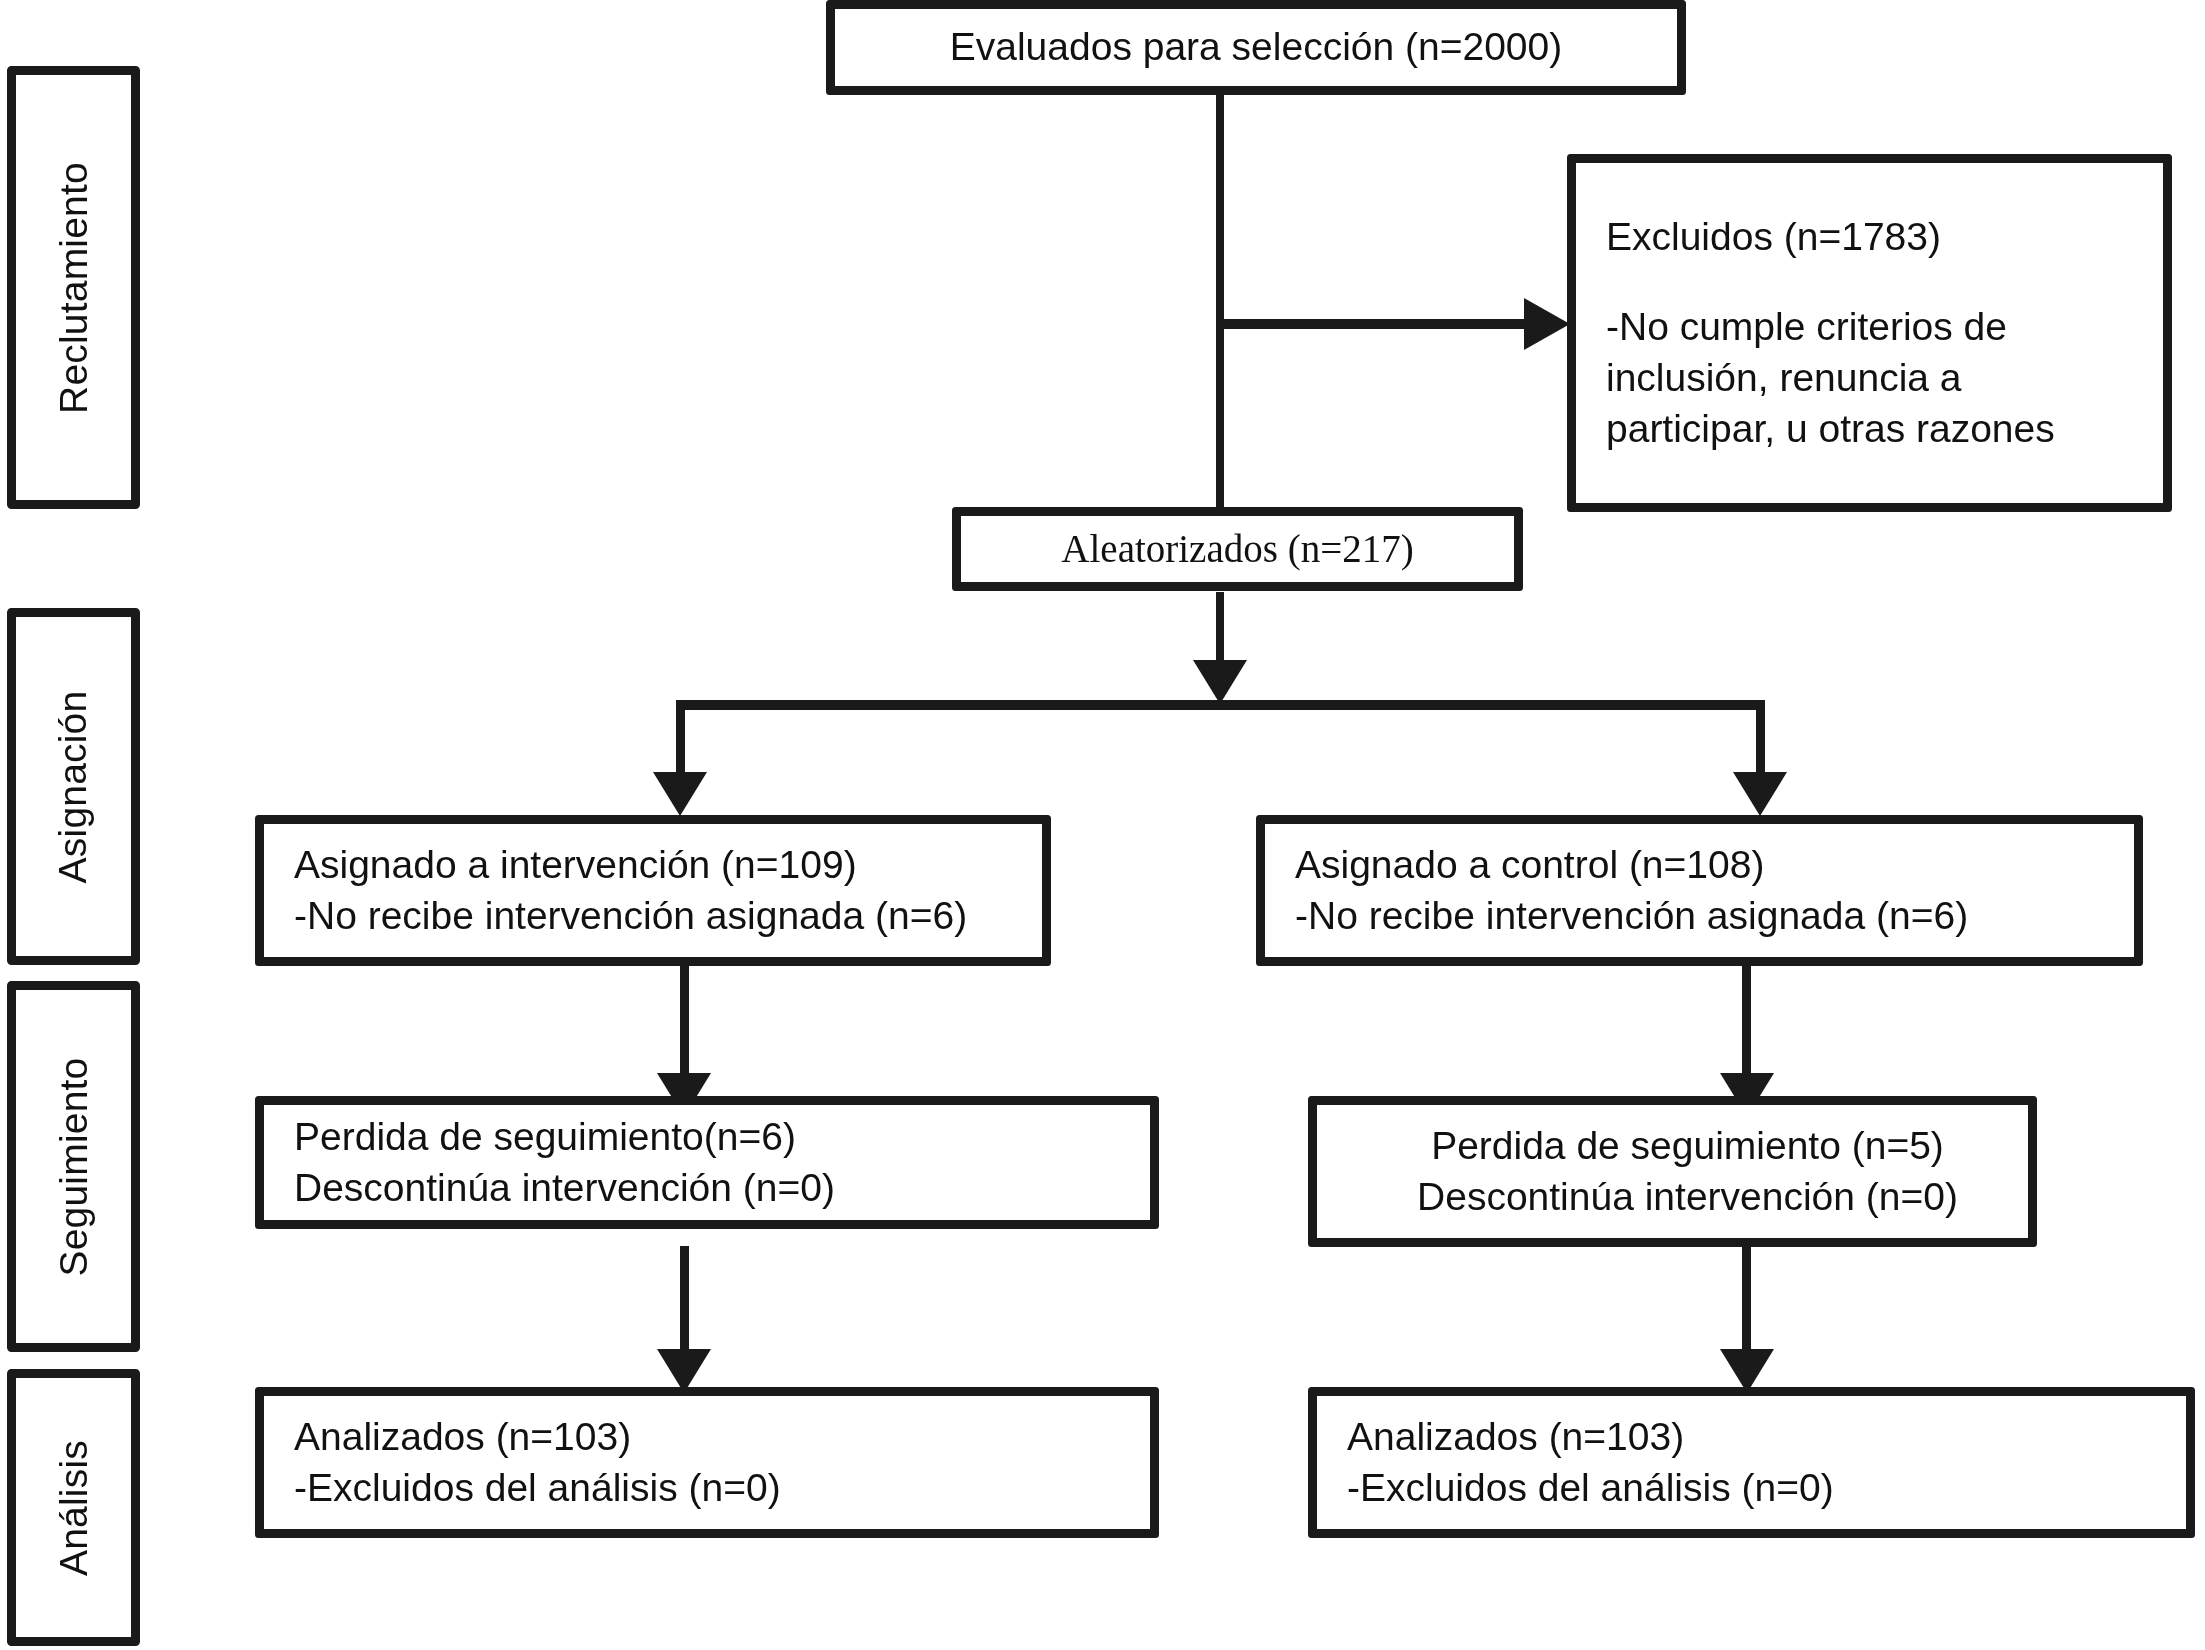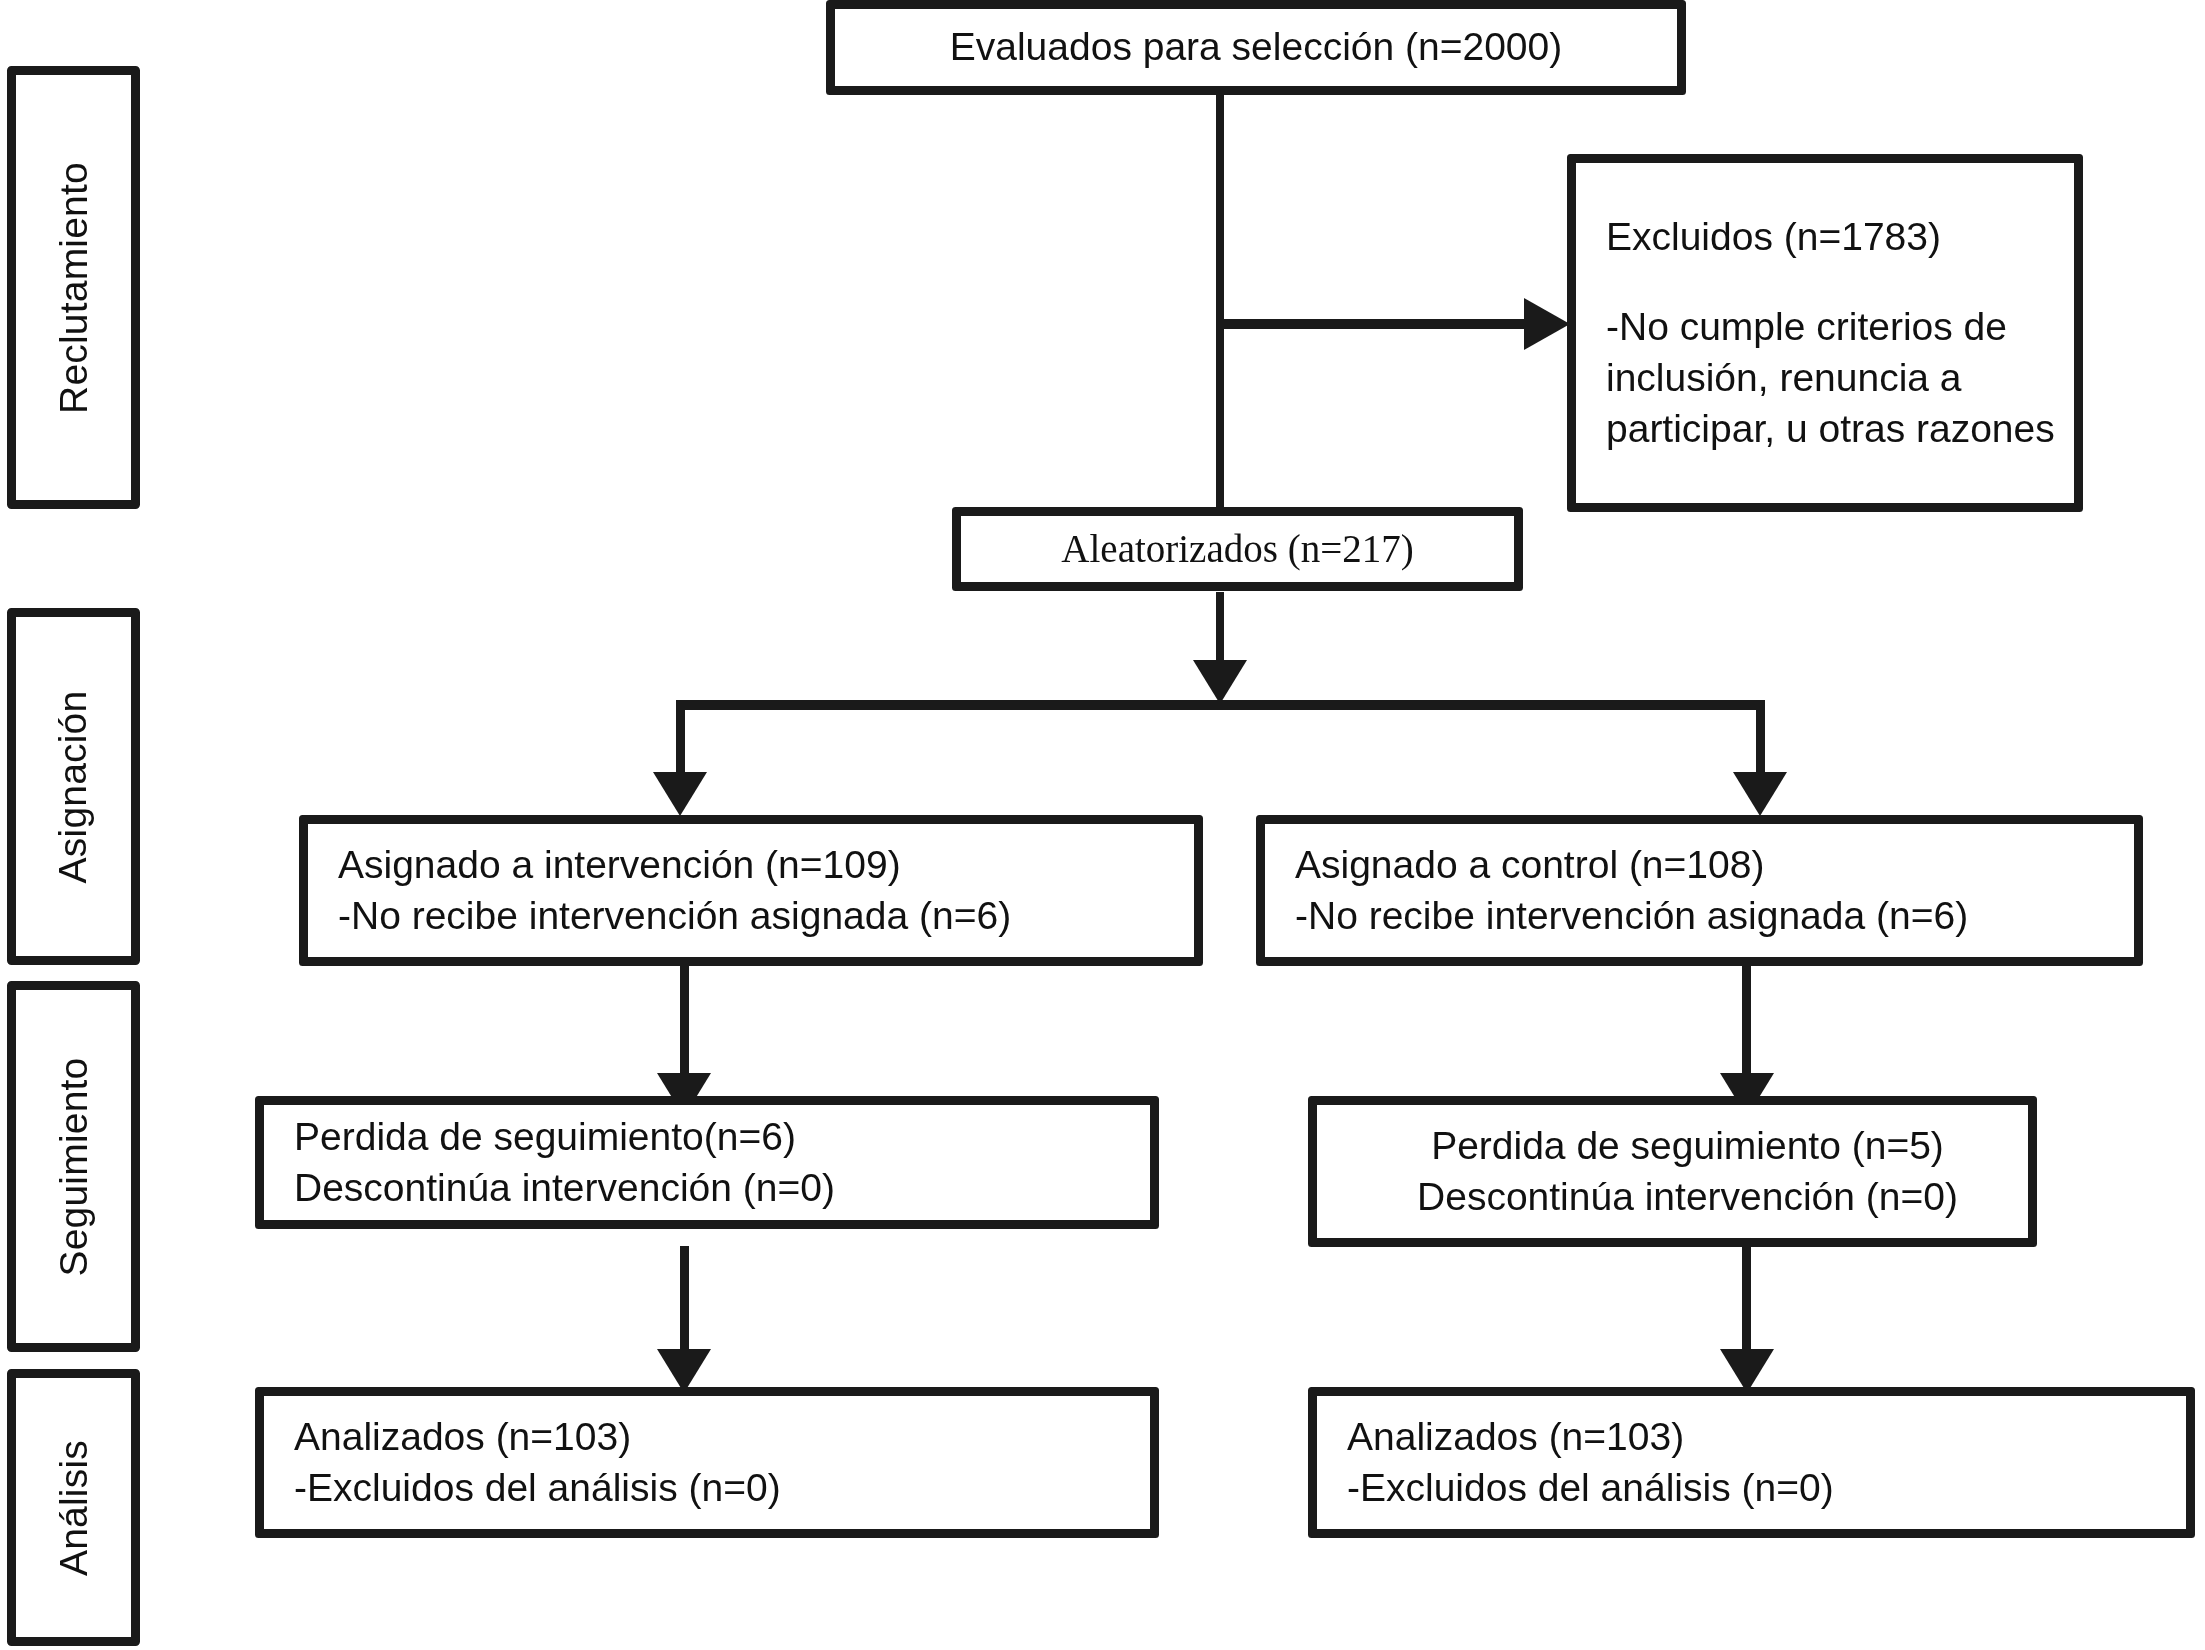--- a/index.html
+++ b/index.html
@@ -108,21 +108,21 @@
   <div class="phase" style="left:7px; top:1369px; width:133px; height:277px;">
     <span class="vtext">Análisis</span>
   </div>
 
   <div class="node centered" style="left:790px; top:0px; width:860px; height:95px;margin-left:36px;">
     <div class="line">Evaluados para selección (n=2000)</div>
   </div>
 
   <div class="vline" style="left:1216px; top:95px; width:8px; height:413px;"></div>
 
-  <div class="node" style="left:1567px; top:154px; width:516px; height:358px;">
+  <div class="node" style="left:1567px; top:154px; width:605px; height:358px;">
     <div class="line">Excluidos (n=1783)</div>
     <div class="spacer"></div>
     <div class="line">-No cumple criterios de</div>
     <div class="line">inclusión, renuncia a</div>
     <div class="line">participar, u otras razones</div>
   </div>
 
   <div class="hline" style="left:1220px; top:319px; width:307px; height:9.7px;"></div>
   <div class="arrow-right" style="left:1524px; top:298px;"></div>
 
@@ -134,21 +134,21 @@
   <div class="arrow-down" style="left:1193px; top:660px;"></div>
 
   <div class="hline" style="left:676px; top:700px; width:1088px; height:9.7px;"></div>
 
   <div class="vline" style="left:676px; top:700px; width:8.8px; height:92px;"></div>
   <div class="arrow-down" style="left:653px; top:772px;"></div>
 
   <div class="vline" style="left:1756px; top:700px; width:8.8px; height:92px;"></div>
   <div class="arrow-down" style="left:1733px; top:772px;"></div>
 
-  <div class="node" style="left:255px; top:815px; width:904px; height:151px;margin-left:44px;">
+  <div class="node" style="left:255px; top:815px; width:796px; height:151px;">
     <div class="line">Asignado a intervención (n=109)</div>
     <div class="line">-No recibe intervención asignada (n=6)</div>
   </div>
 
   <div class="node" style="left:1256px; top:815px; width:887px; height:151px;">
     <div class="line">Asignado a control (n=108)</div>
     <div class="line">-No recibe intervención asignada (n=6)</div>
   </div>
 
   <div class="vline" style="left:680px; top:966px; width:8.8px; height:127px;"></div>

